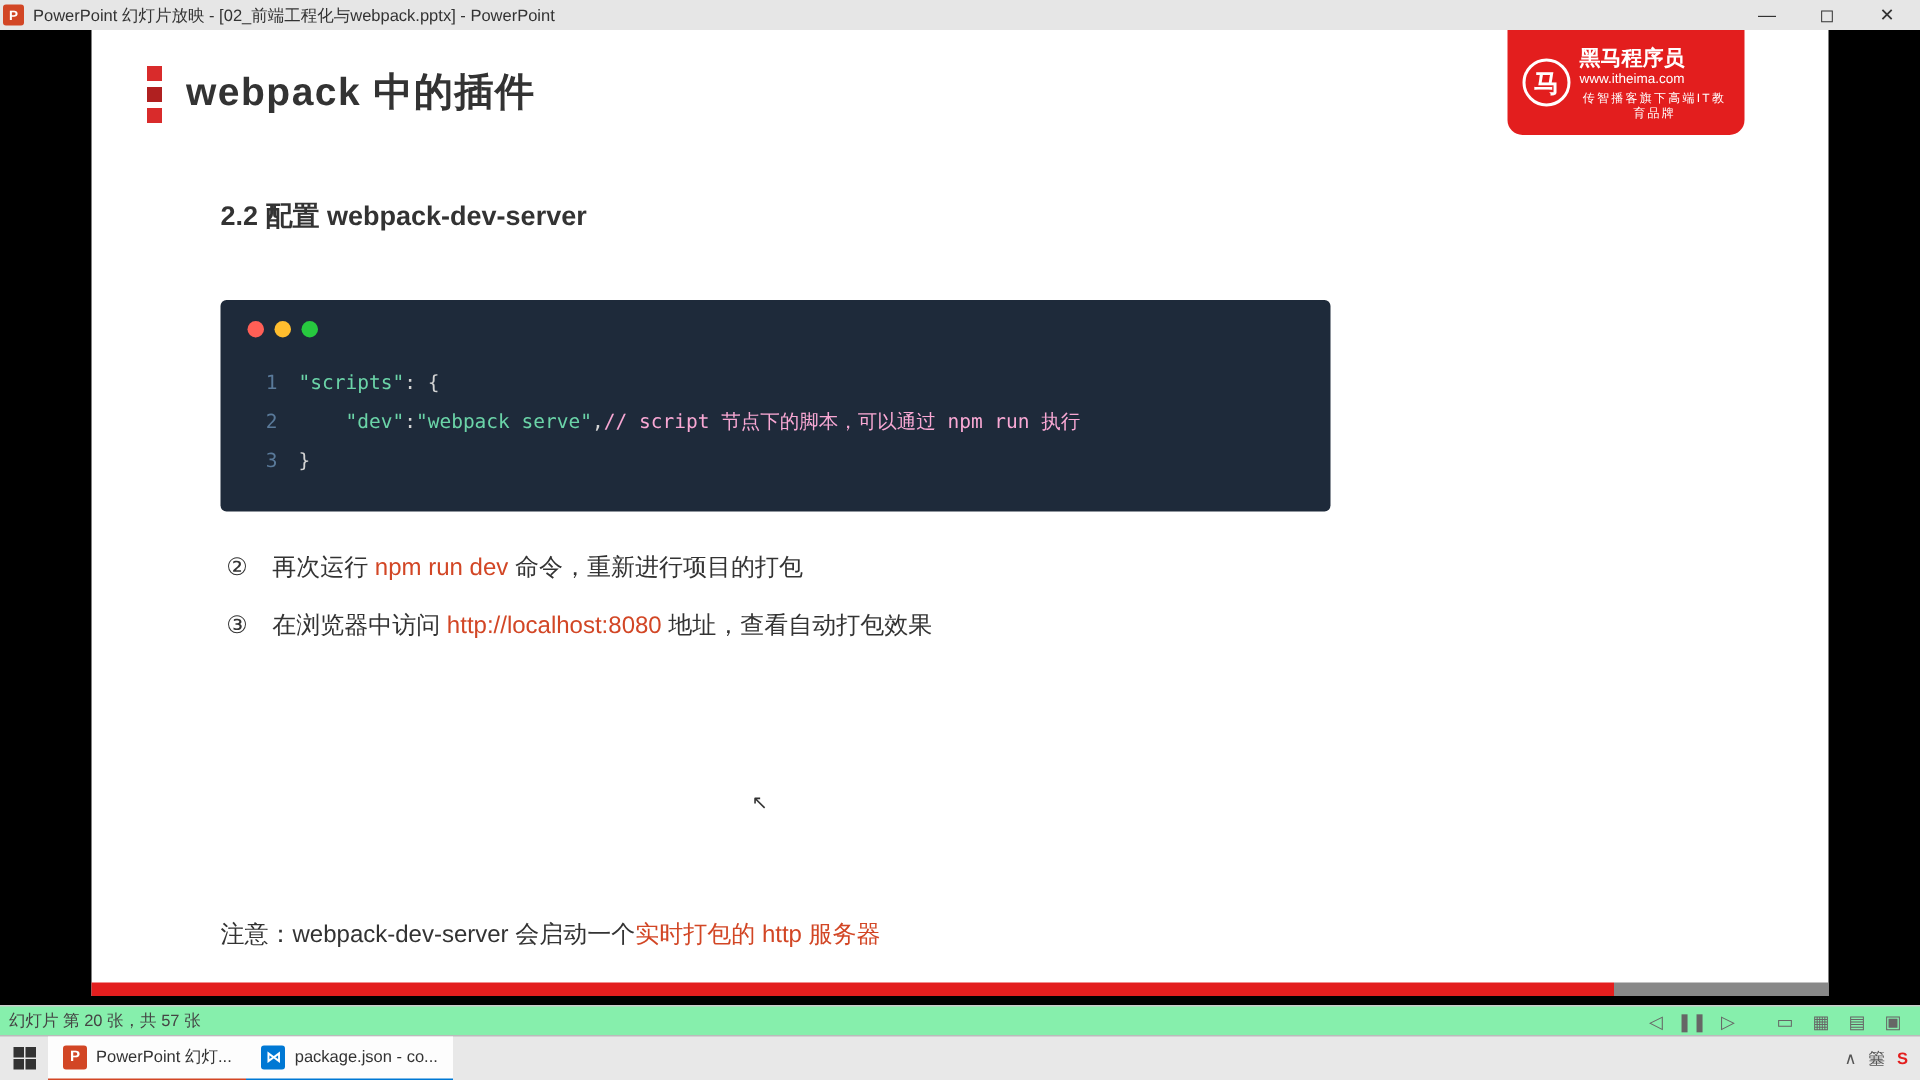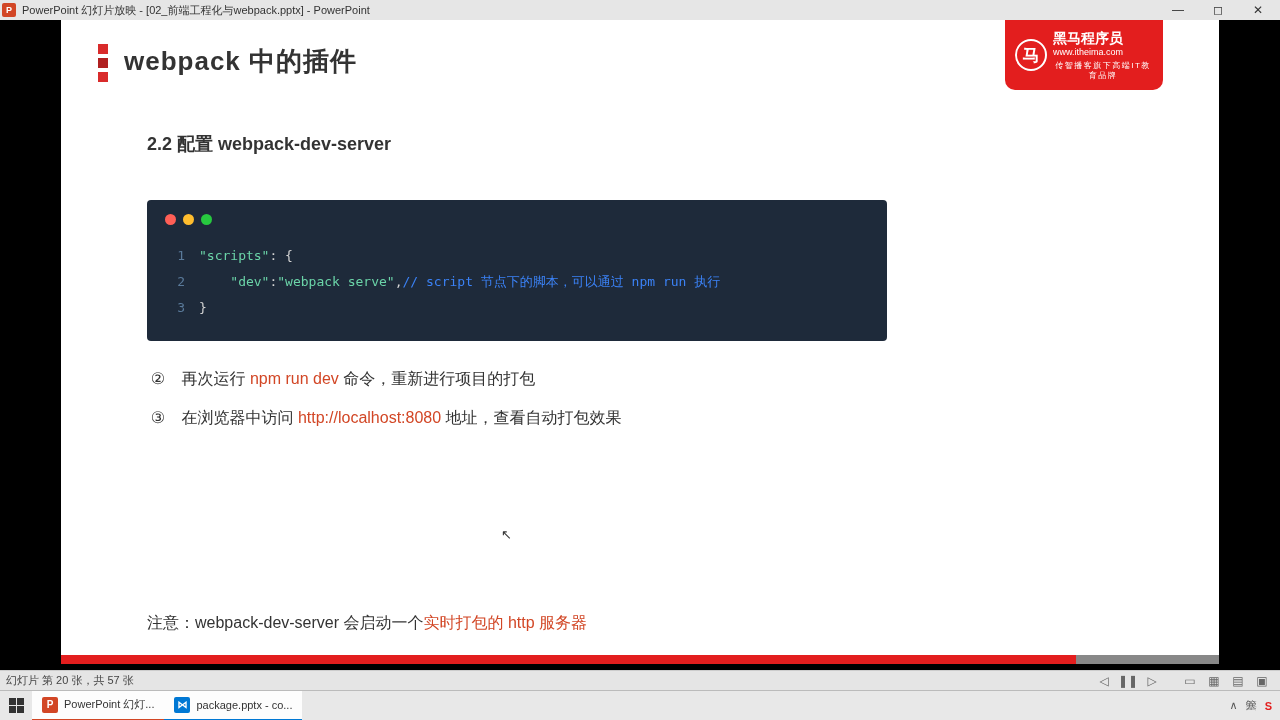--- a/index.html
+++ b/index.html
@@ -26,26 +26,26 @@
 .subtitle { font-size: 18px; font-weight: bold; color: #333; margin-bottom: 44px; }
 .step { font-size: 16px; color: #333; line-height: 1.8; margin-bottom: 10px; }
 .step .num { display: inline-block; width: 22px; text-align: center; margin-right: 8px; }
 .hl { color: #d24625; }
 .codebox { background: #1e2a3a; border-radius: 4px; padding: 14px 18px 20px; margin: 14px 0 24px; width: 740px; }
 .dots { display: flex; gap: 7px; margin-bottom: 18px; }
 .dot { width: 11px; height: 11px; border-radius: 50%; }
 .dot.r { background: #ff5f56; } .dot.y { background: #ffbd2e; } .dot.g { background: #27c93f; }
 .codeline { font-family: "Consolas", monospace; font-size: 13px; line-height: 2; display: flex; }
 .ln { color: #5a7a9a; width: 20px; text-align: right; margin-right: 14px; flex-shrink: 0; }
-.cstr { color: #6bd4a8; } .cpun { color: #d4d4d4; } .ccom { color: #3b82f6; }
+.cstr { color: #6bd4a8; } .cpun { color: #d4d4d4; } .ccom { color: #f9a8d4; }
 .note { position: absolute; bottom: 30px; left: 86px; font-size: 16px; color: #333; margin-top: 41px; }
 .redbar { position: absolute; bottom: 0; left: 0; width: 1015px; height: 9px; background: #e31e1e; }
 .greybar { position: absolute; bottom: 0; right: 0; width: 143px; height: 9px; background: #888; }
 .cursor { position: absolute; top: 507px; left: 440px; font-size: 13px; color: #333; pointer-events: none; }
-.statusbar { position: absolute; bottom: 30px; left: 0; right: 0; height: 20px; background: #e5e5e5; border-top: 1px solid #ccc; display: flex; align-items: center; font-size: 11px; color: #444; padding: 0 6px; }
+.statusbar { position: absolute; bottom: 30px; left: 0; right: 0; height: 20px; background: #86efac; border-top: 1px solid #ccc; display: flex; align-items: center; font-size: 11px; color: #444; padding: 0 6px; }
 .statusbar .status-text { flex: 1; }
 .statusbar .ctrl { width: 24px; height: 20px; display: flex; align-items: center; justify-content: center; color: #666; font-size: 12px; }
 .taskbar { position: absolute; bottom: 0; left: 0; right: 0; height: 30px; background: #e8e8e8; display: flex; align-items: center; border-top: 1px solid #bbb; }
 .taskbar .start { width: 32px; height: 30px; display: flex; align-items: center; justify-content: center; color: #333; }
 .taskbar .task { height: 30px; display: flex; align-items: center; padding: 0 10px; font-size: 11px; color: #333; border-bottom: 2px solid transparent; gap: 6px; }
 .taskbar .task.active { background: #fdfdfd; border-bottom-color: #d24625; }
 .taskbar .task.active2 { background: #fdfdfd; border-bottom-color: #0078d4; }
 .taskbar .ticon { width: 16px; height: 16px; border-radius: 2px; display: flex; align-items: center; justify-content: center; font-size: 10px; font-weight: bold; }
 .taskbar .ticon.pp { background: #d24625; color: #fff; }
 .taskbar .ticon.vs { background: #0078d4; color: #fff; }
@@ -156,20 +156,20 @@
         <div></div>
         <div></div>
       </div>
   </div>
   <div class="task active">
     <div class="ticon pp">P</div>
     <span>PowerPoint 幻灯...</span>
   </div>
   <div class="task active2">
     <div class="ticon vs">⋈</div>
-    <span>package.pptx - co...</span>
+    <span>package.json - co...</span>
   </div>
   <div class="tray">
     <span>∧</span>
     <span>簺</span>
     <span style="color:#e31e1e;font-weight:bold">S</span>
   </div>
 </div>
 
 </body></html>

